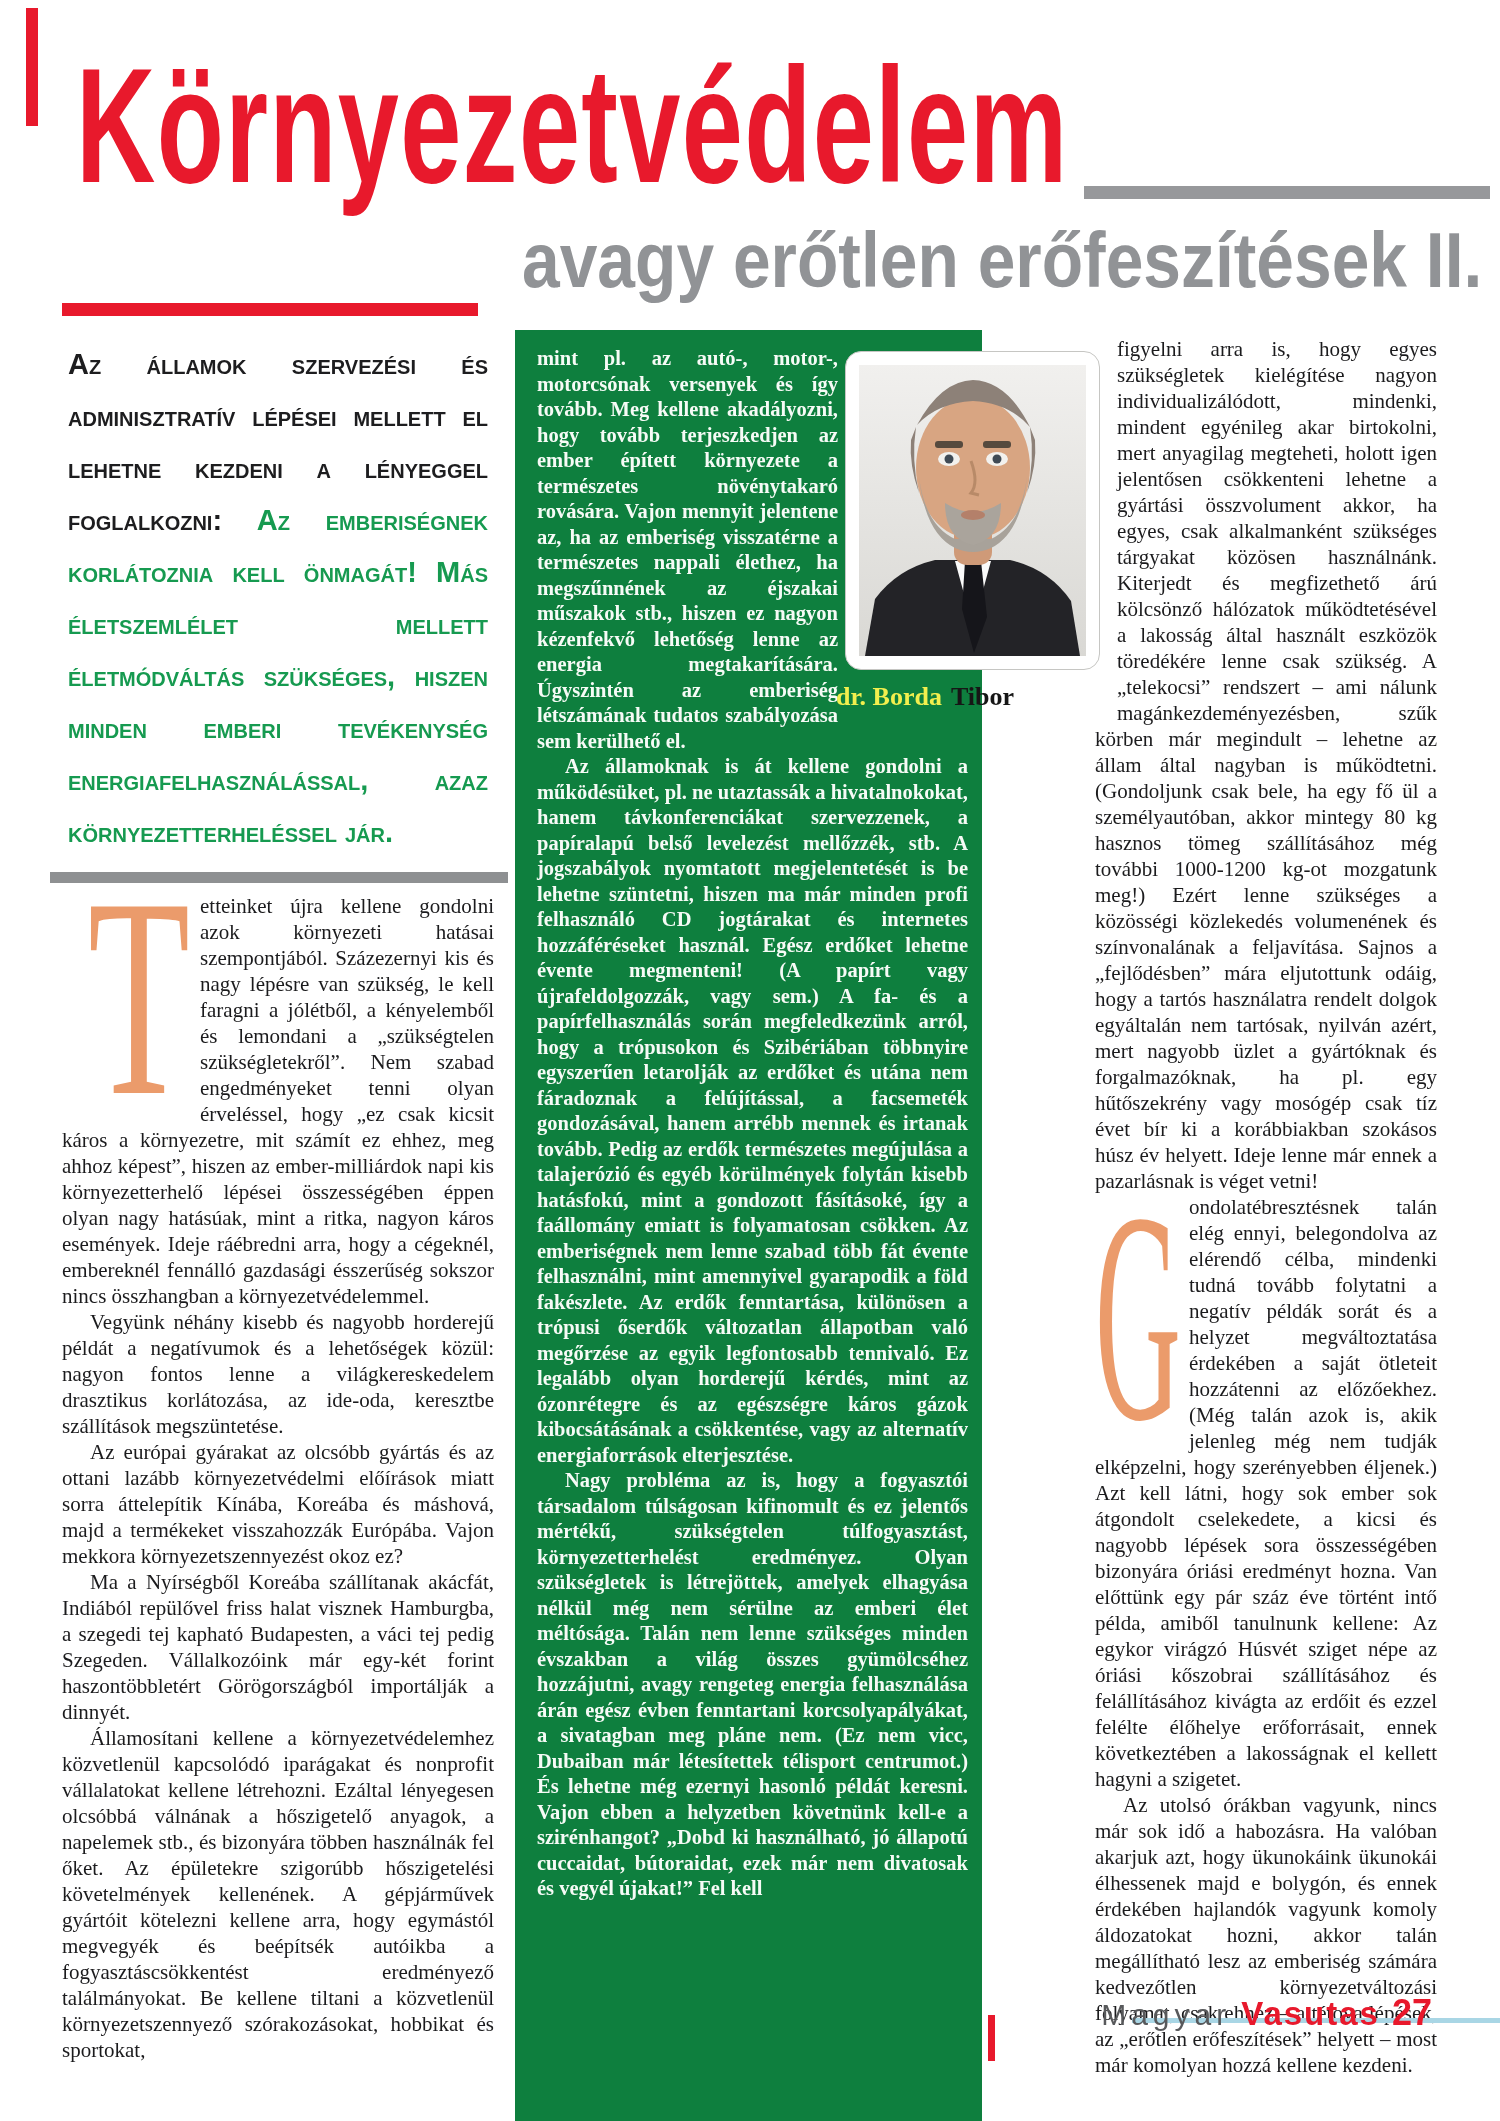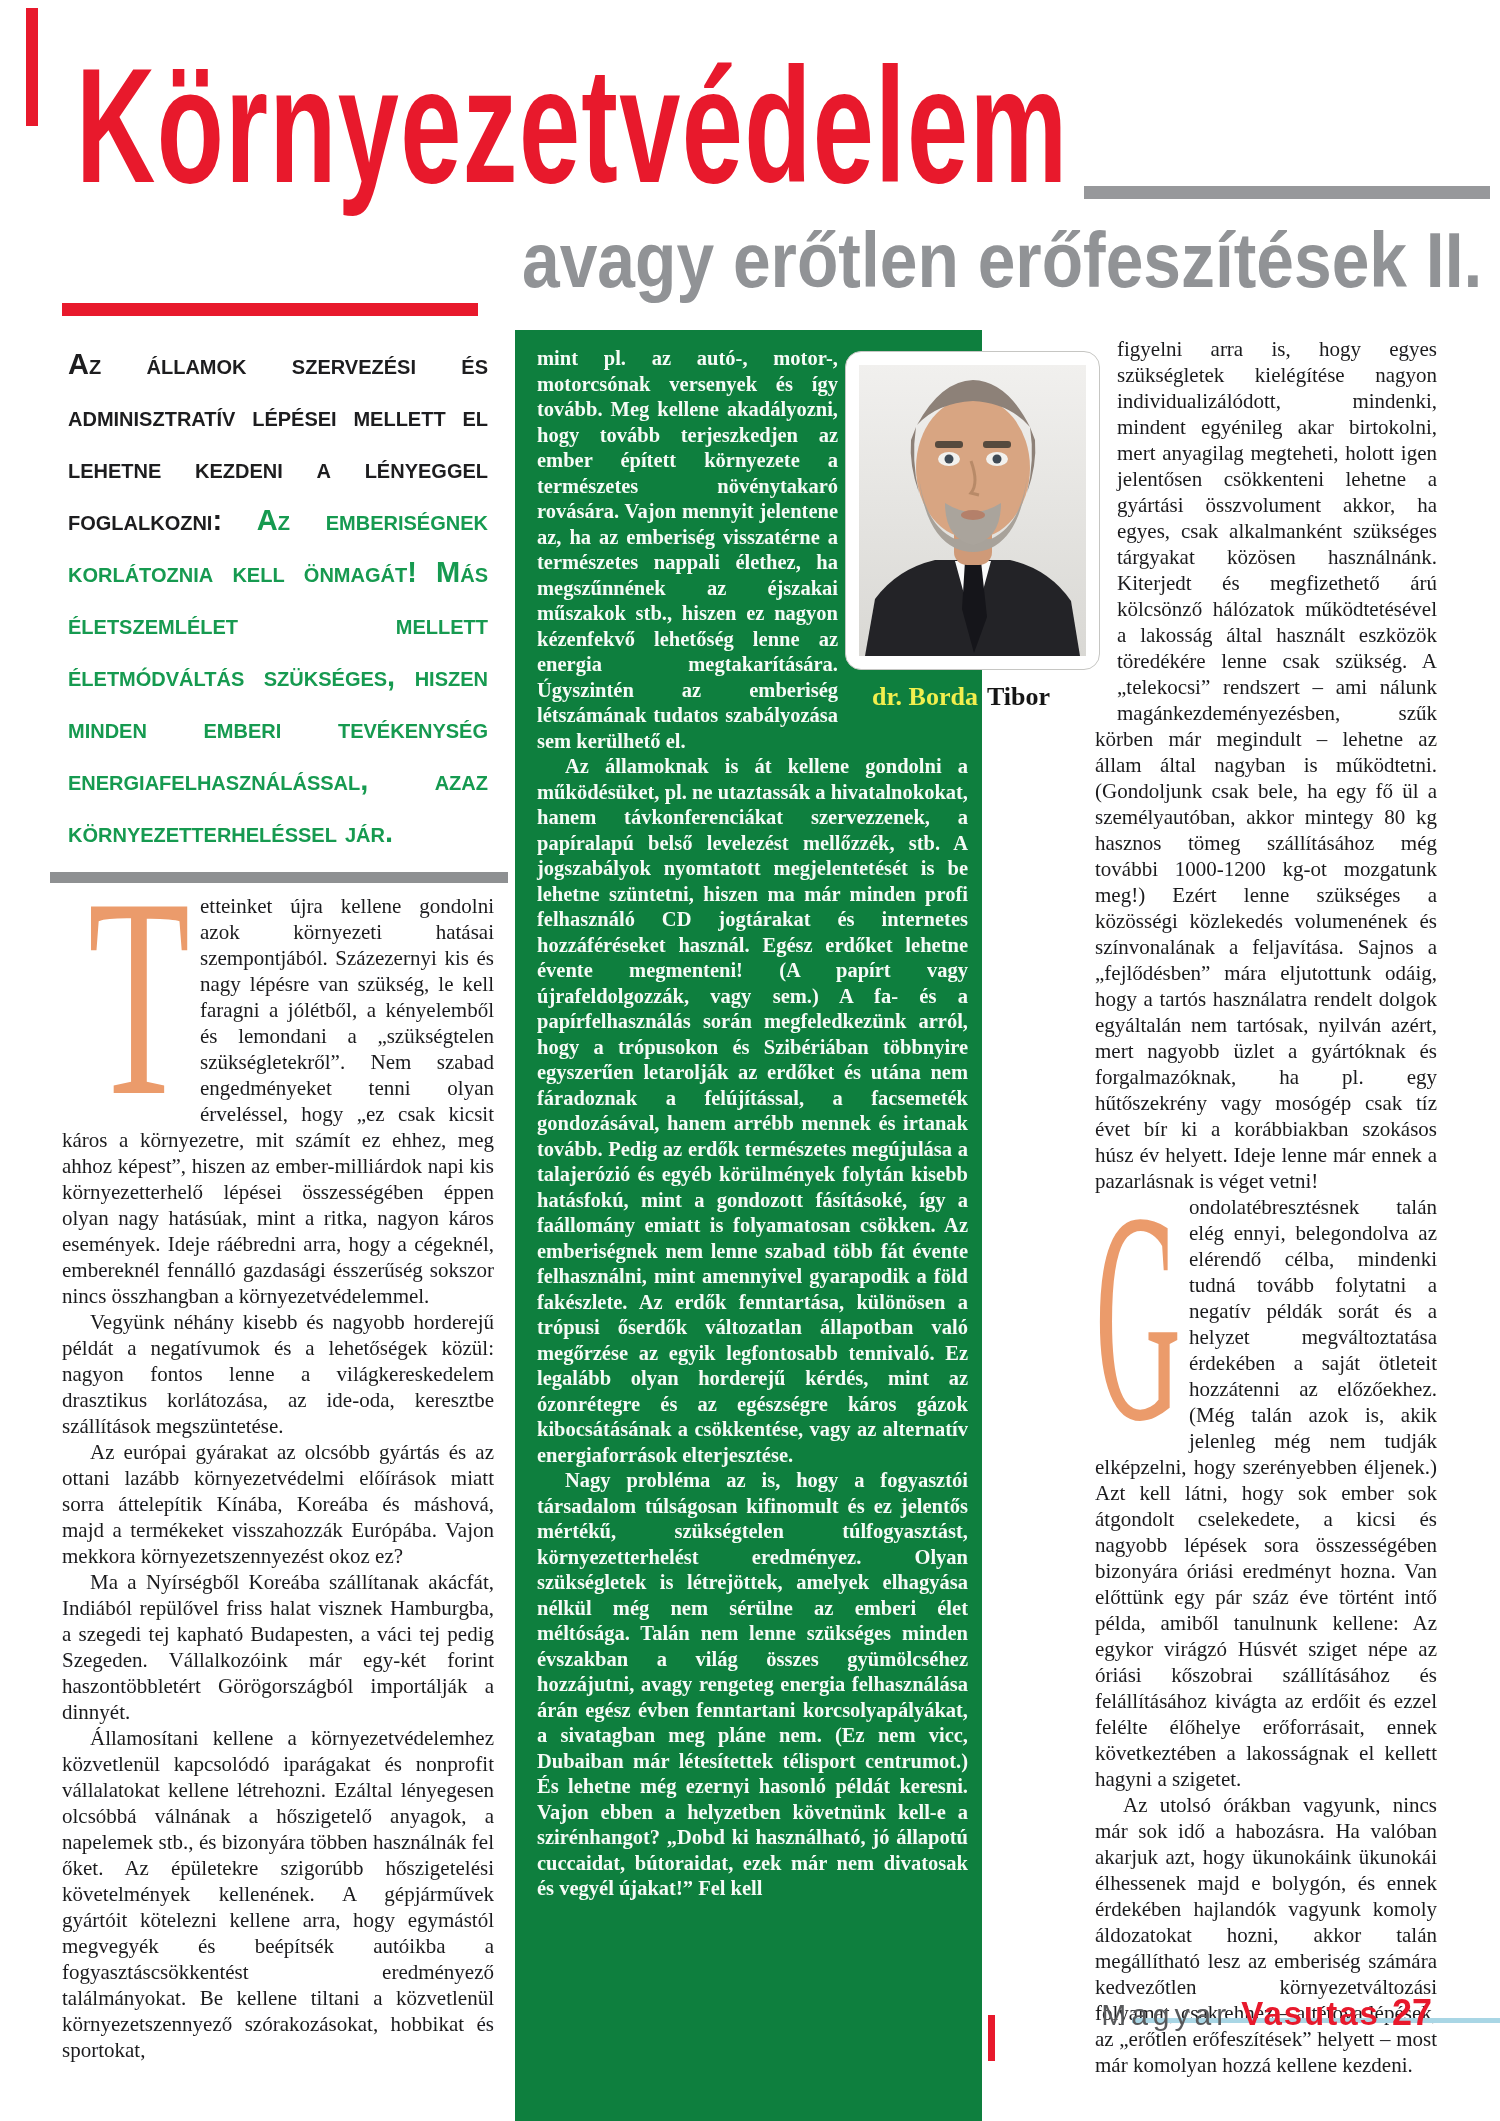--- a/index.html
+++ b/index.html
@@ -31,21 +31,21 @@
 
   
   .col-green{position:absolute;left:515px;top:330px;width:467px;height:1885px;
              background:var(--green-column-bg);box-sizing:border-box;padding:16px 14px 0 22px;}
   .gbody{margin:0;font-size:20.5px;line-height:25.5px;font-weight:bold;text-align:justify;color:#f6fbf6;}
   .photo-spacer{float:right;width:130px;height:380px;}
 
   
   .photo{position:absolute;left:845px;top:351px;width:227px;height:291px;margin:0;
          background:#fff;border:1px solid #c6c6c3;border-radius:16px;padding:13px;}
-  .caption{position:absolute;left:872px;top:682px;font-weight:bold;font-size:26px;line-height:30px;white-space:nowrap;}
+  .caption{position:absolute;left:836px;top:682px;font-weight:bold;font-size:26px;line-height:30px;white-space:nowrap;}
   .caption-highlight{color:var(--caption-yellow);}
   .caption-rest{color:#161616;padding-left:9px;}
 
   
   .col-right{position:absolute;left:1095px;top:336px;width:342px;}
   .photo-side-spacer{float:left;width:22px;height:372px;}
 
   
   .footer-rule{position:absolute;left:1132px;top:2018px;width:368px;height:5px;background:var(--footer-line-blue);}
   .footer-tick{position:absolute;left:988px;top:2015px;width:7px;height:46px;background:var(--accent-red);}

